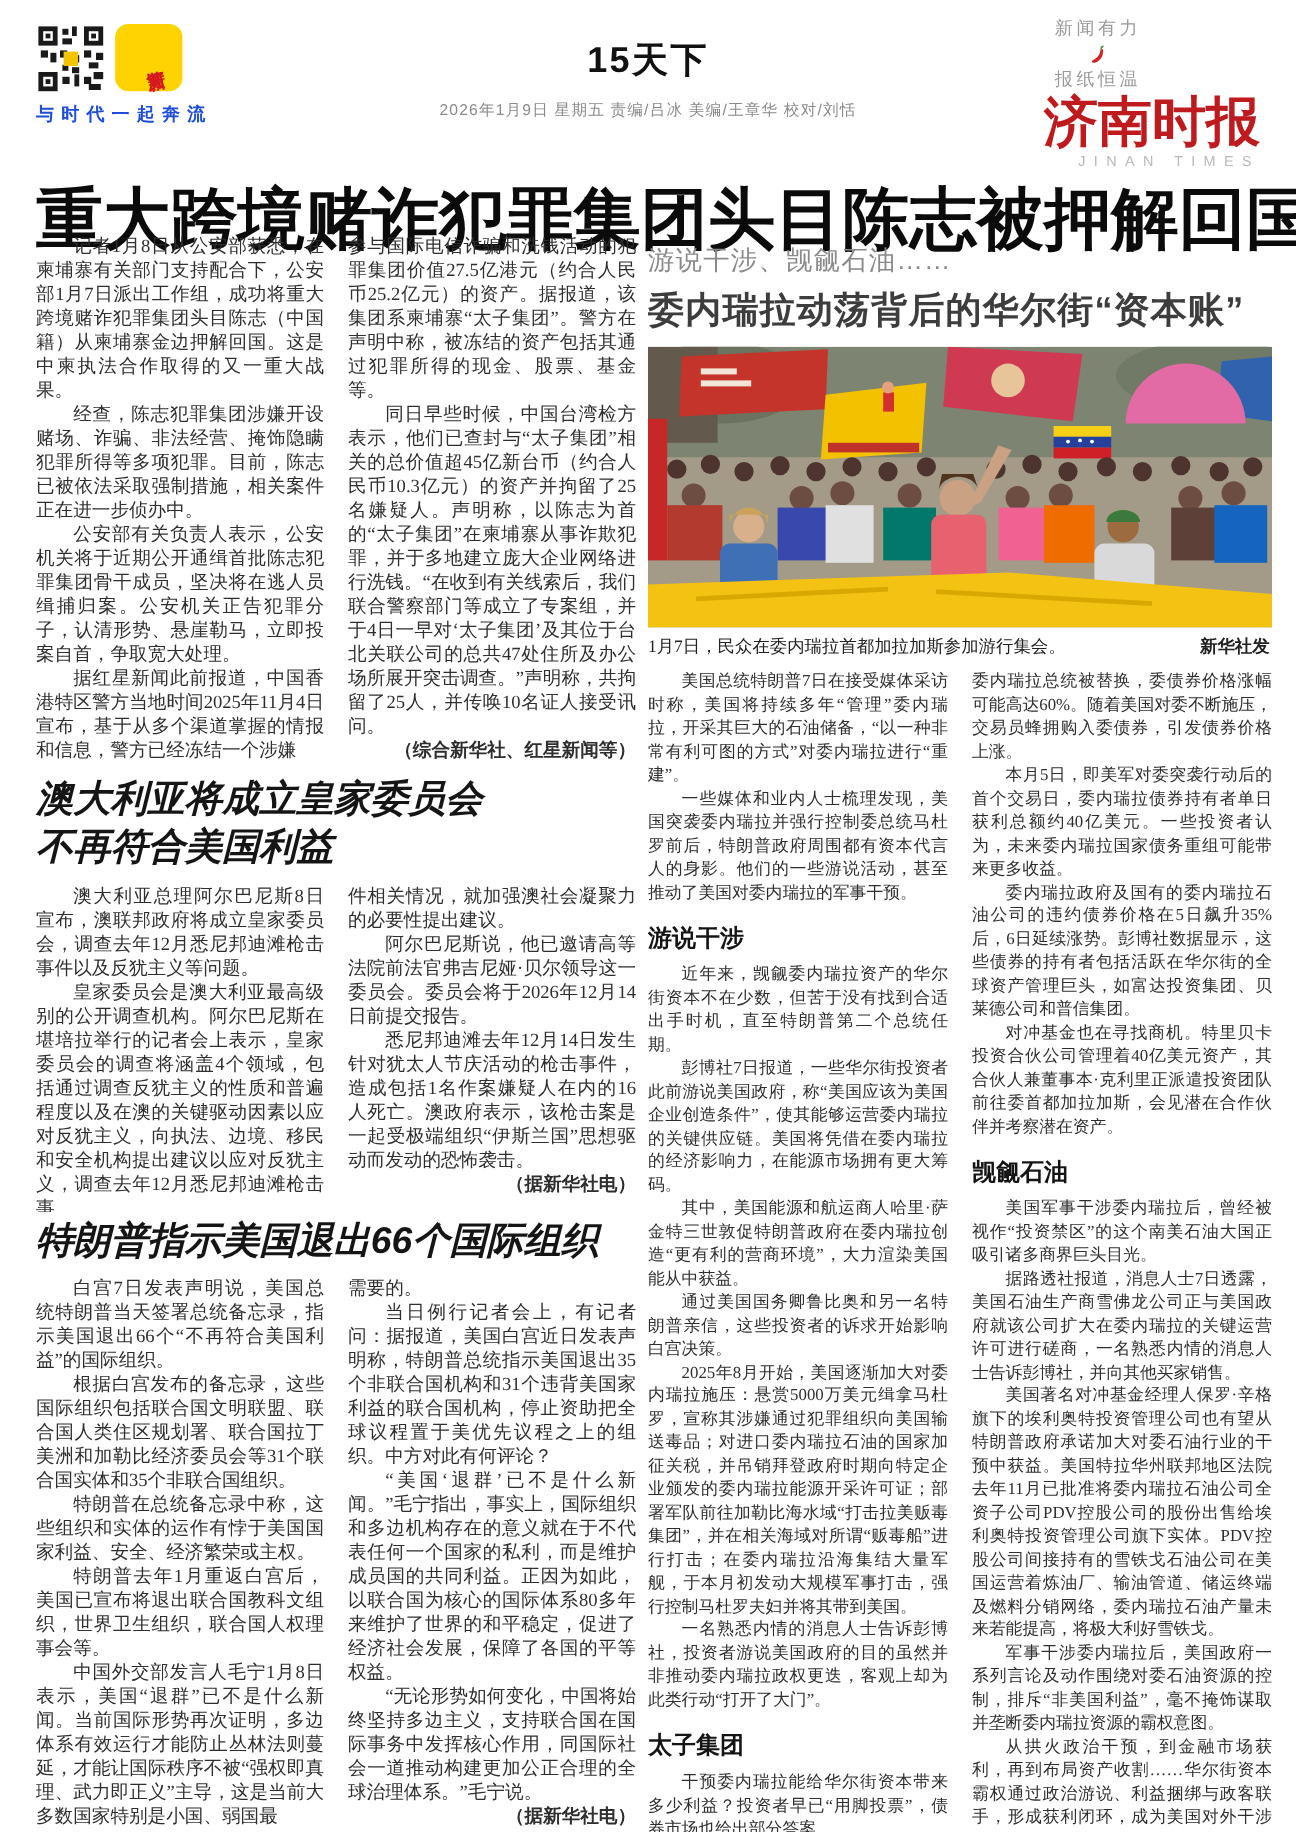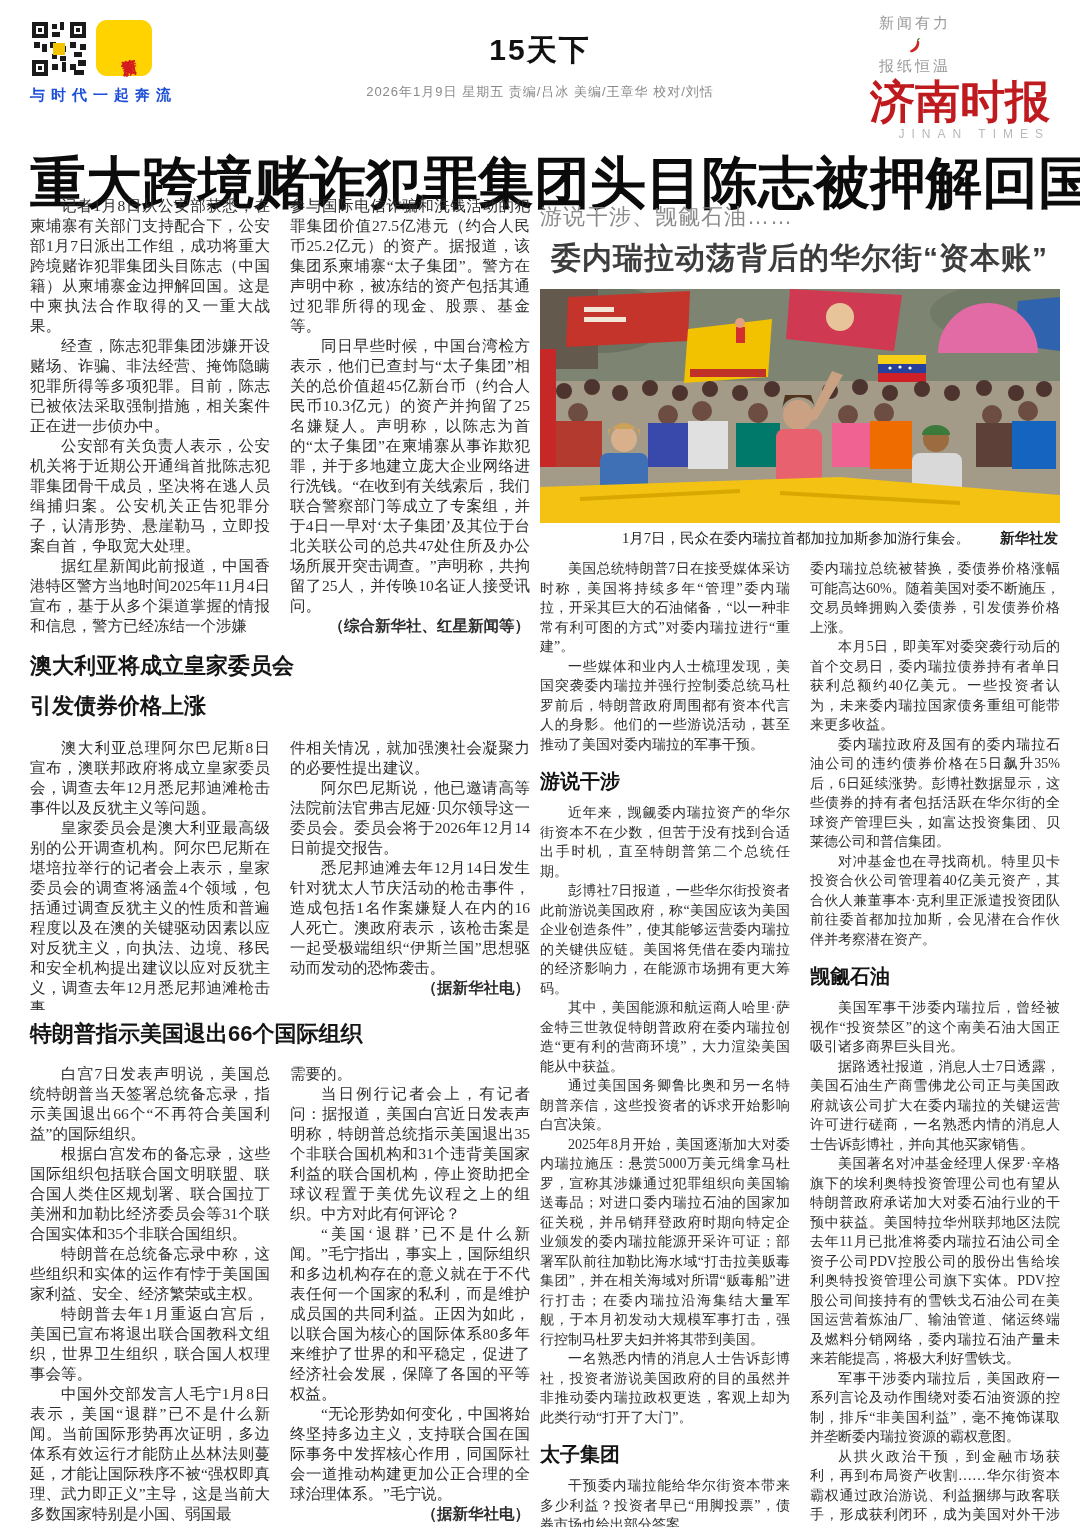--- a/index.html
+++ b/index.html
@@ -37,35 +37,35 @@
   .col{width:240px;text-align:justify;overflow:hidden;}
   .para{margin:0;text-indent:2em;font-size:15.5px;line-height:20px;}
   .para.cont{text-indent:0;}
   .attrib{margin:0;font-size:15.5px;line-height:20px;text-align:right;font-weight:bold;}
   .subhead{margin:14px 0 8px 0;font-size:20px;font-weight:900;color:#141414;
            font-family:"Liberation Sans",sans-serif;text-indent:0;}
 
   #lead-body{left:30px;top:196px;width:500px;height:450px;overflow:hidden;}
 
   #au{left:30px;top:646px;width:500px;}
-  .block-title{font-size:22px;font-weight:900;color:#151515;line-height:40px;
-               font-family:"Liberation Sans",sans-serif;margin:0;}
+  .block-title{font-size:31px;font-weight:900;color:#151515;line-height:40px;
+               font-family:"Liberation Sans",sans-serif;margin:0;font-style:italic;}
   #au .cols{margin-top:12px;height:272px;overflow:hidden;}
 
   #tr{left:30px;top:1014px;width:500px;}
   #tr .cols{margin-top:10px;height:462px;overflow:hidden;}
 
   
   #vz{left:540px;top:202px;width:520px;}
   .kicker{font-size:22px;color:#8a8a8a;font-family:"Liberation Sans",sans-serif;margin:0;letter-spacing:1px;}
   .vz-headline{font-size:30px;font-weight:900;color:#3d3d3d;font-family:"Liberation Sans",sans-serif;
-               margin:6px 0 0 11px;letter-spacing:1px;}
+               margin:6px 0 0 0;letter-spacing:1px;}
   .photo{margin-top:10px;width:520px;height:234px;display:block;}
   .caption-row{position:relative;margin-top:6px;height:22px;font-size:14.5px;color:#222;}
-  .caption-text{position:absolute;left:0;right:90px;text-align:right;}
+  .caption-text{position:absolute;left:0;right:90px;text-align:left;}
   .caption-credit{position:absolute;right:2px;font-weight:bold;}
   #vz .cols{margin-top:8px;height:974px;overflow:hidden;}
   #vz .col{width:250px;}
   #vz .para,#vz .attrib{font-size:14px;line-height:19.5px;}
   .chili{width:12px;height:16px;display:inline-block;}
 </style>
 </head>
 <body>
 
 <div class="page">
@@ -144,21 +144,21 @@
       </div>
     <div class="col">
         <p class="para cont">参与国际电信诈骗和洗钱活动的犯罪集团价值27.5亿港元（约合人民币25.2亿元）的资产。据报道，该集团系柬埔寨“太子集团”。警方在声明中称，被冻结的资产包括其通过犯罪所得的现金、股票、基金等。</p>
         <p class="para">同日早些时候，中国台湾检方表示，他们已查封与“太子集团”相关的总价值超45亿新台币（约合人民币10.3亿元）的资产并拘留了25名嫌疑人。声明称，以陈志为首的“太子集团”在柬埔寨从事诈欺犯罪，并于多地建立庞大企业网络进行洗钱。“在收到有关线索后，我们联合警察部门等成立了专案组，并于4日一早对‘太子集团’及其位于台北关联公司的总共47处住所及办公场所展开突击调查。”声明称，共拘留了25人，并传唤10名证人接受讯问。</p>
         <p class="attrib">（综合新华社、红星新闻等）</p>
       </div>
   </div>
 
   <section class="abs" id="au">
     <h2 class="block-title">澳大利亚将成立皇家委员会</h2>
-    <h2 class="block-title">引发债券价格上涨</h2>
+    <h2 class="block-title">不再符合美国利益</h2>
     <div class="cols">
       <div class="col">
           <p class="para">澳大利亚总理阿尔巴尼斯8日宣布，澳联邦政府将成立皇家委员会，调查去年12月悉尼邦迪滩枪击事件以及反犹主义等问题。</p>
           <p class="para">皇家委员会是澳大利亚最高级别的公开调查机构。阿尔巴尼斯在堪培拉举行的记者会上表示，皇家委员会的调查将涵盖4个领域，包括通过调查反犹主义的性质和普遍程度以及在澳的关键驱动因素以应对反犹主义，向执法、边境、移民和安全机构提出建议以应对反犹主义，调查去年12月悉尼邦迪滩枪击事</p>
         </div>
       <div class="col">
           <p class="para cont">件相关情况，就加强澳社会凝聚力的必要性提出建议。</p>
           <p class="para">阿尔巴尼斯说，他已邀请高等法院前法官弗吉尼娅·贝尔领导这一委员会。委员会将于2026年12月14日前提交报告。</p>
           <p class="para">悉尼邦迪滩去年12月14日发生针对犹太人节庆活动的枪击事件，造成包括1名作案嫌疑人在内的16人死亡。澳政府表示，该枪击案是一起受极端组织“伊斯兰国”思想驱动而发动的恐怖袭击。</p>
           <p class="attrib">（据新华社电）</p>

